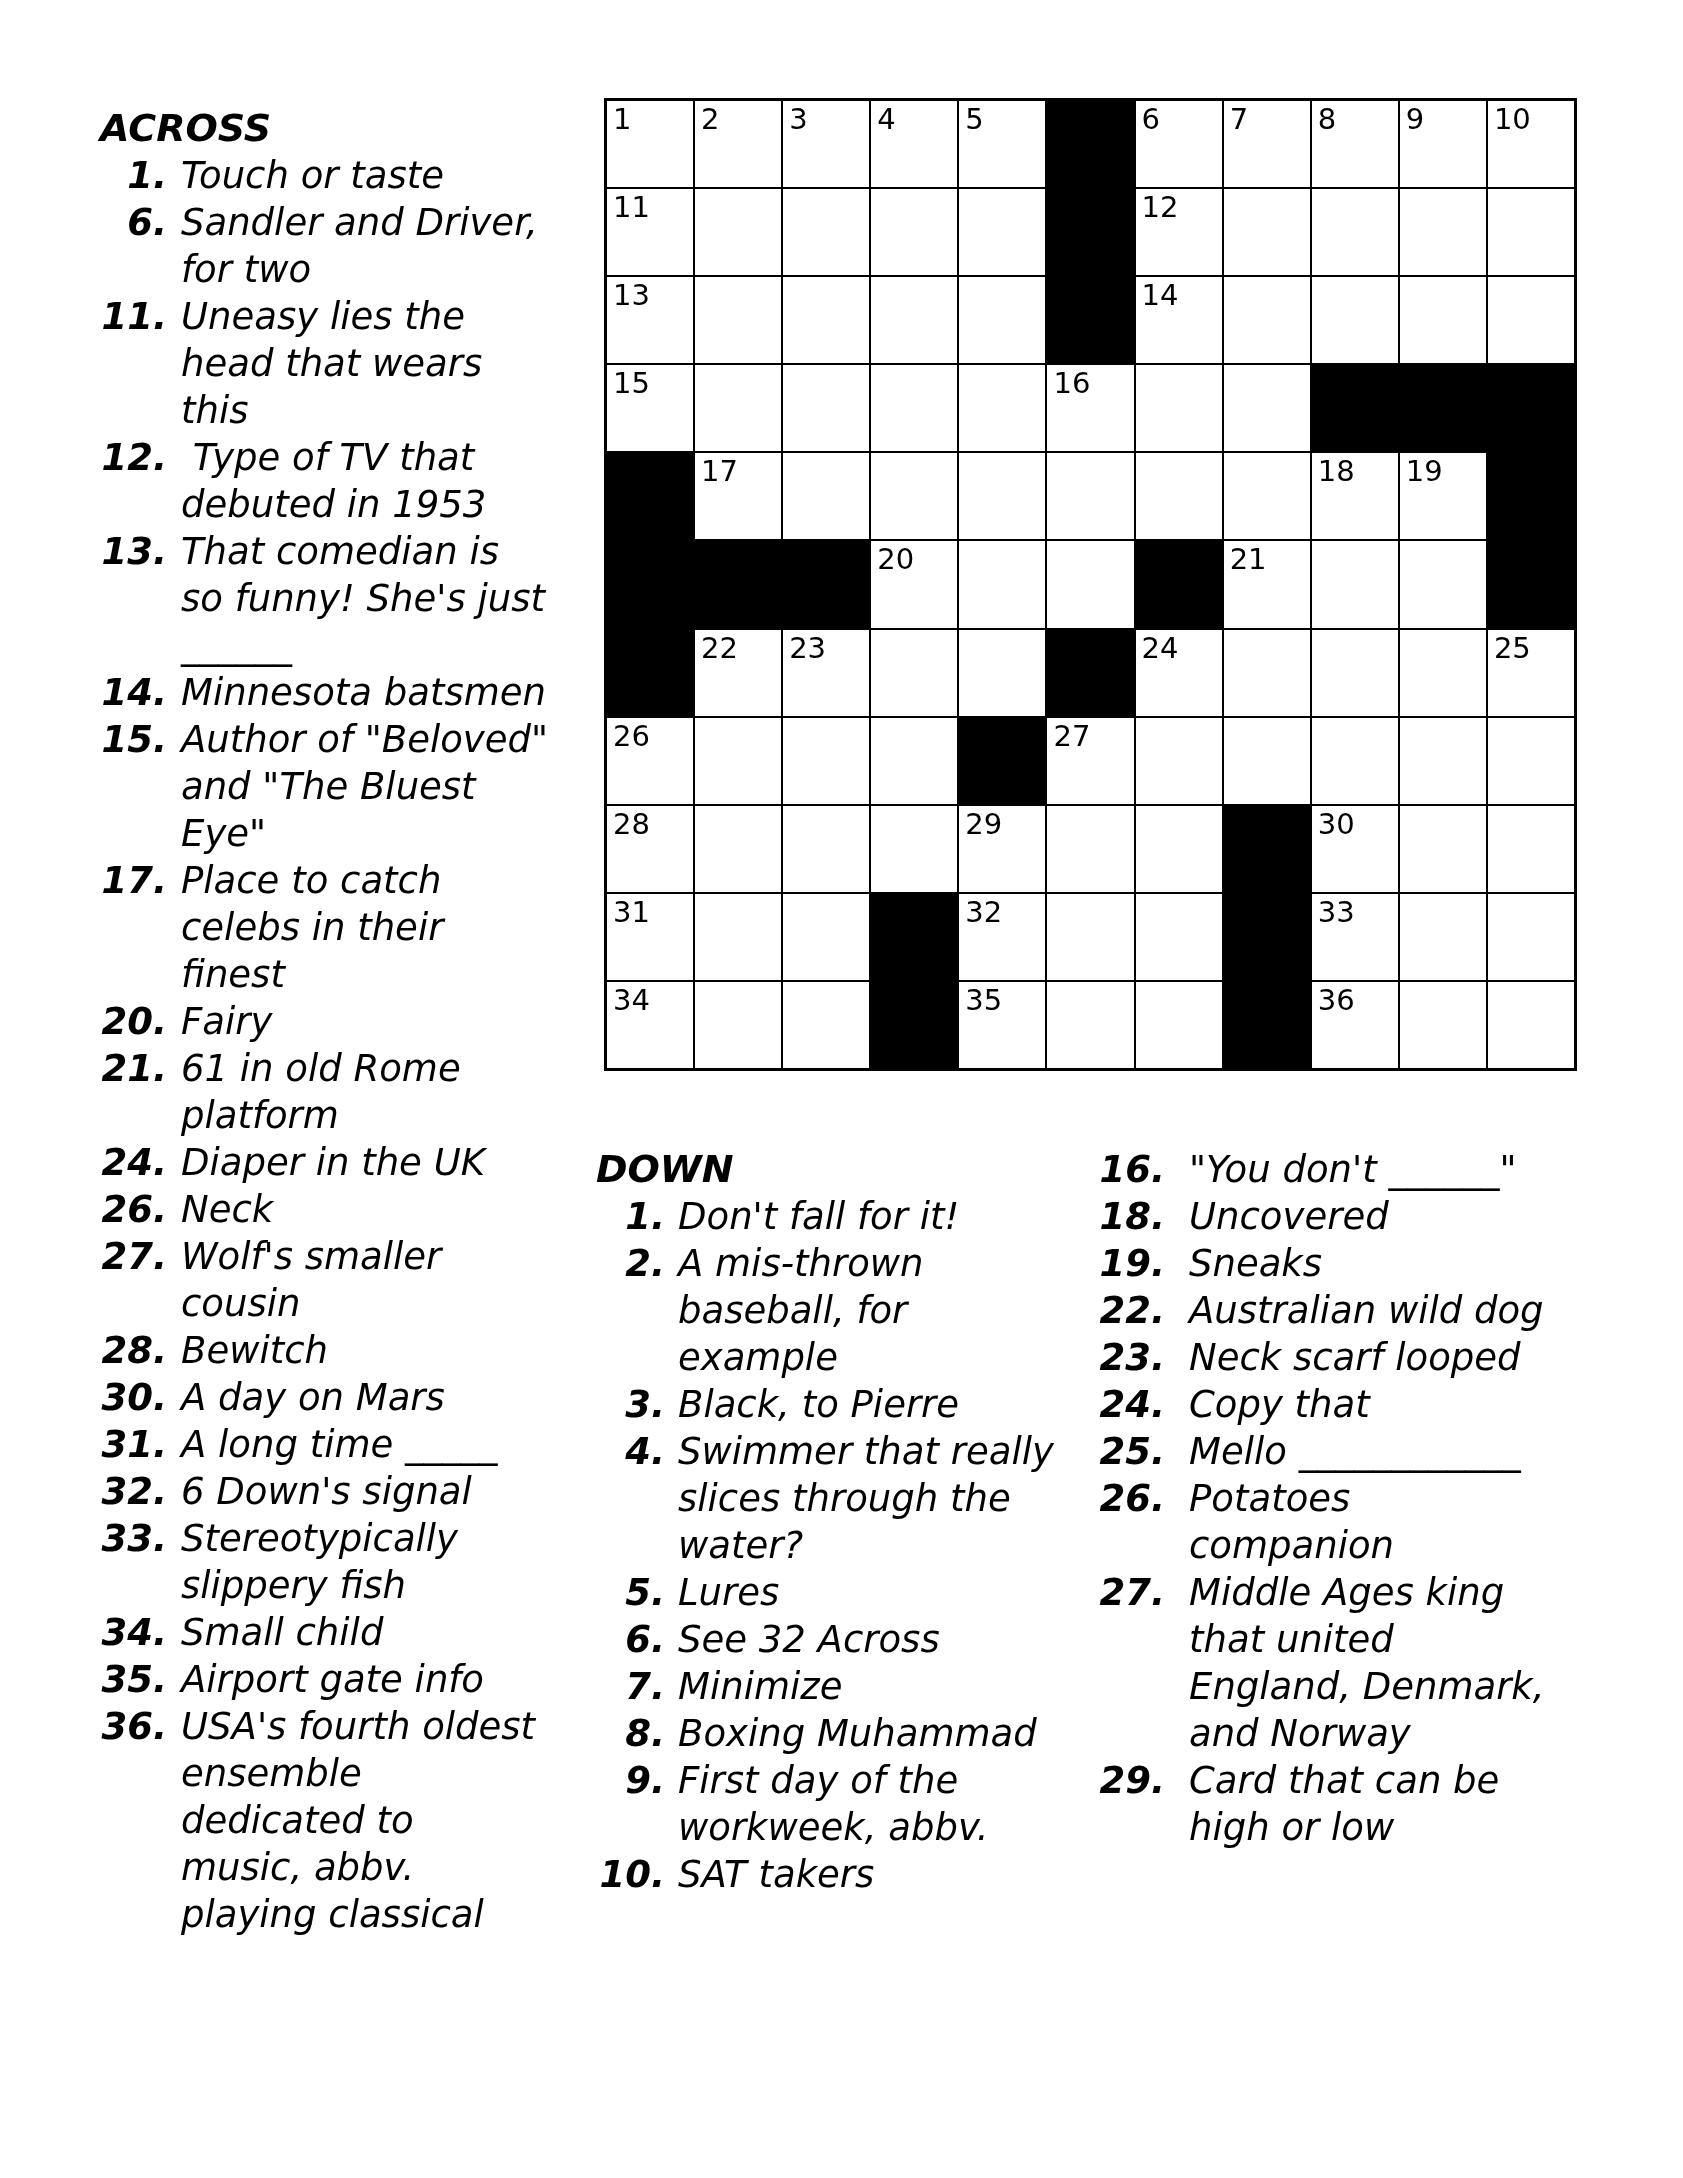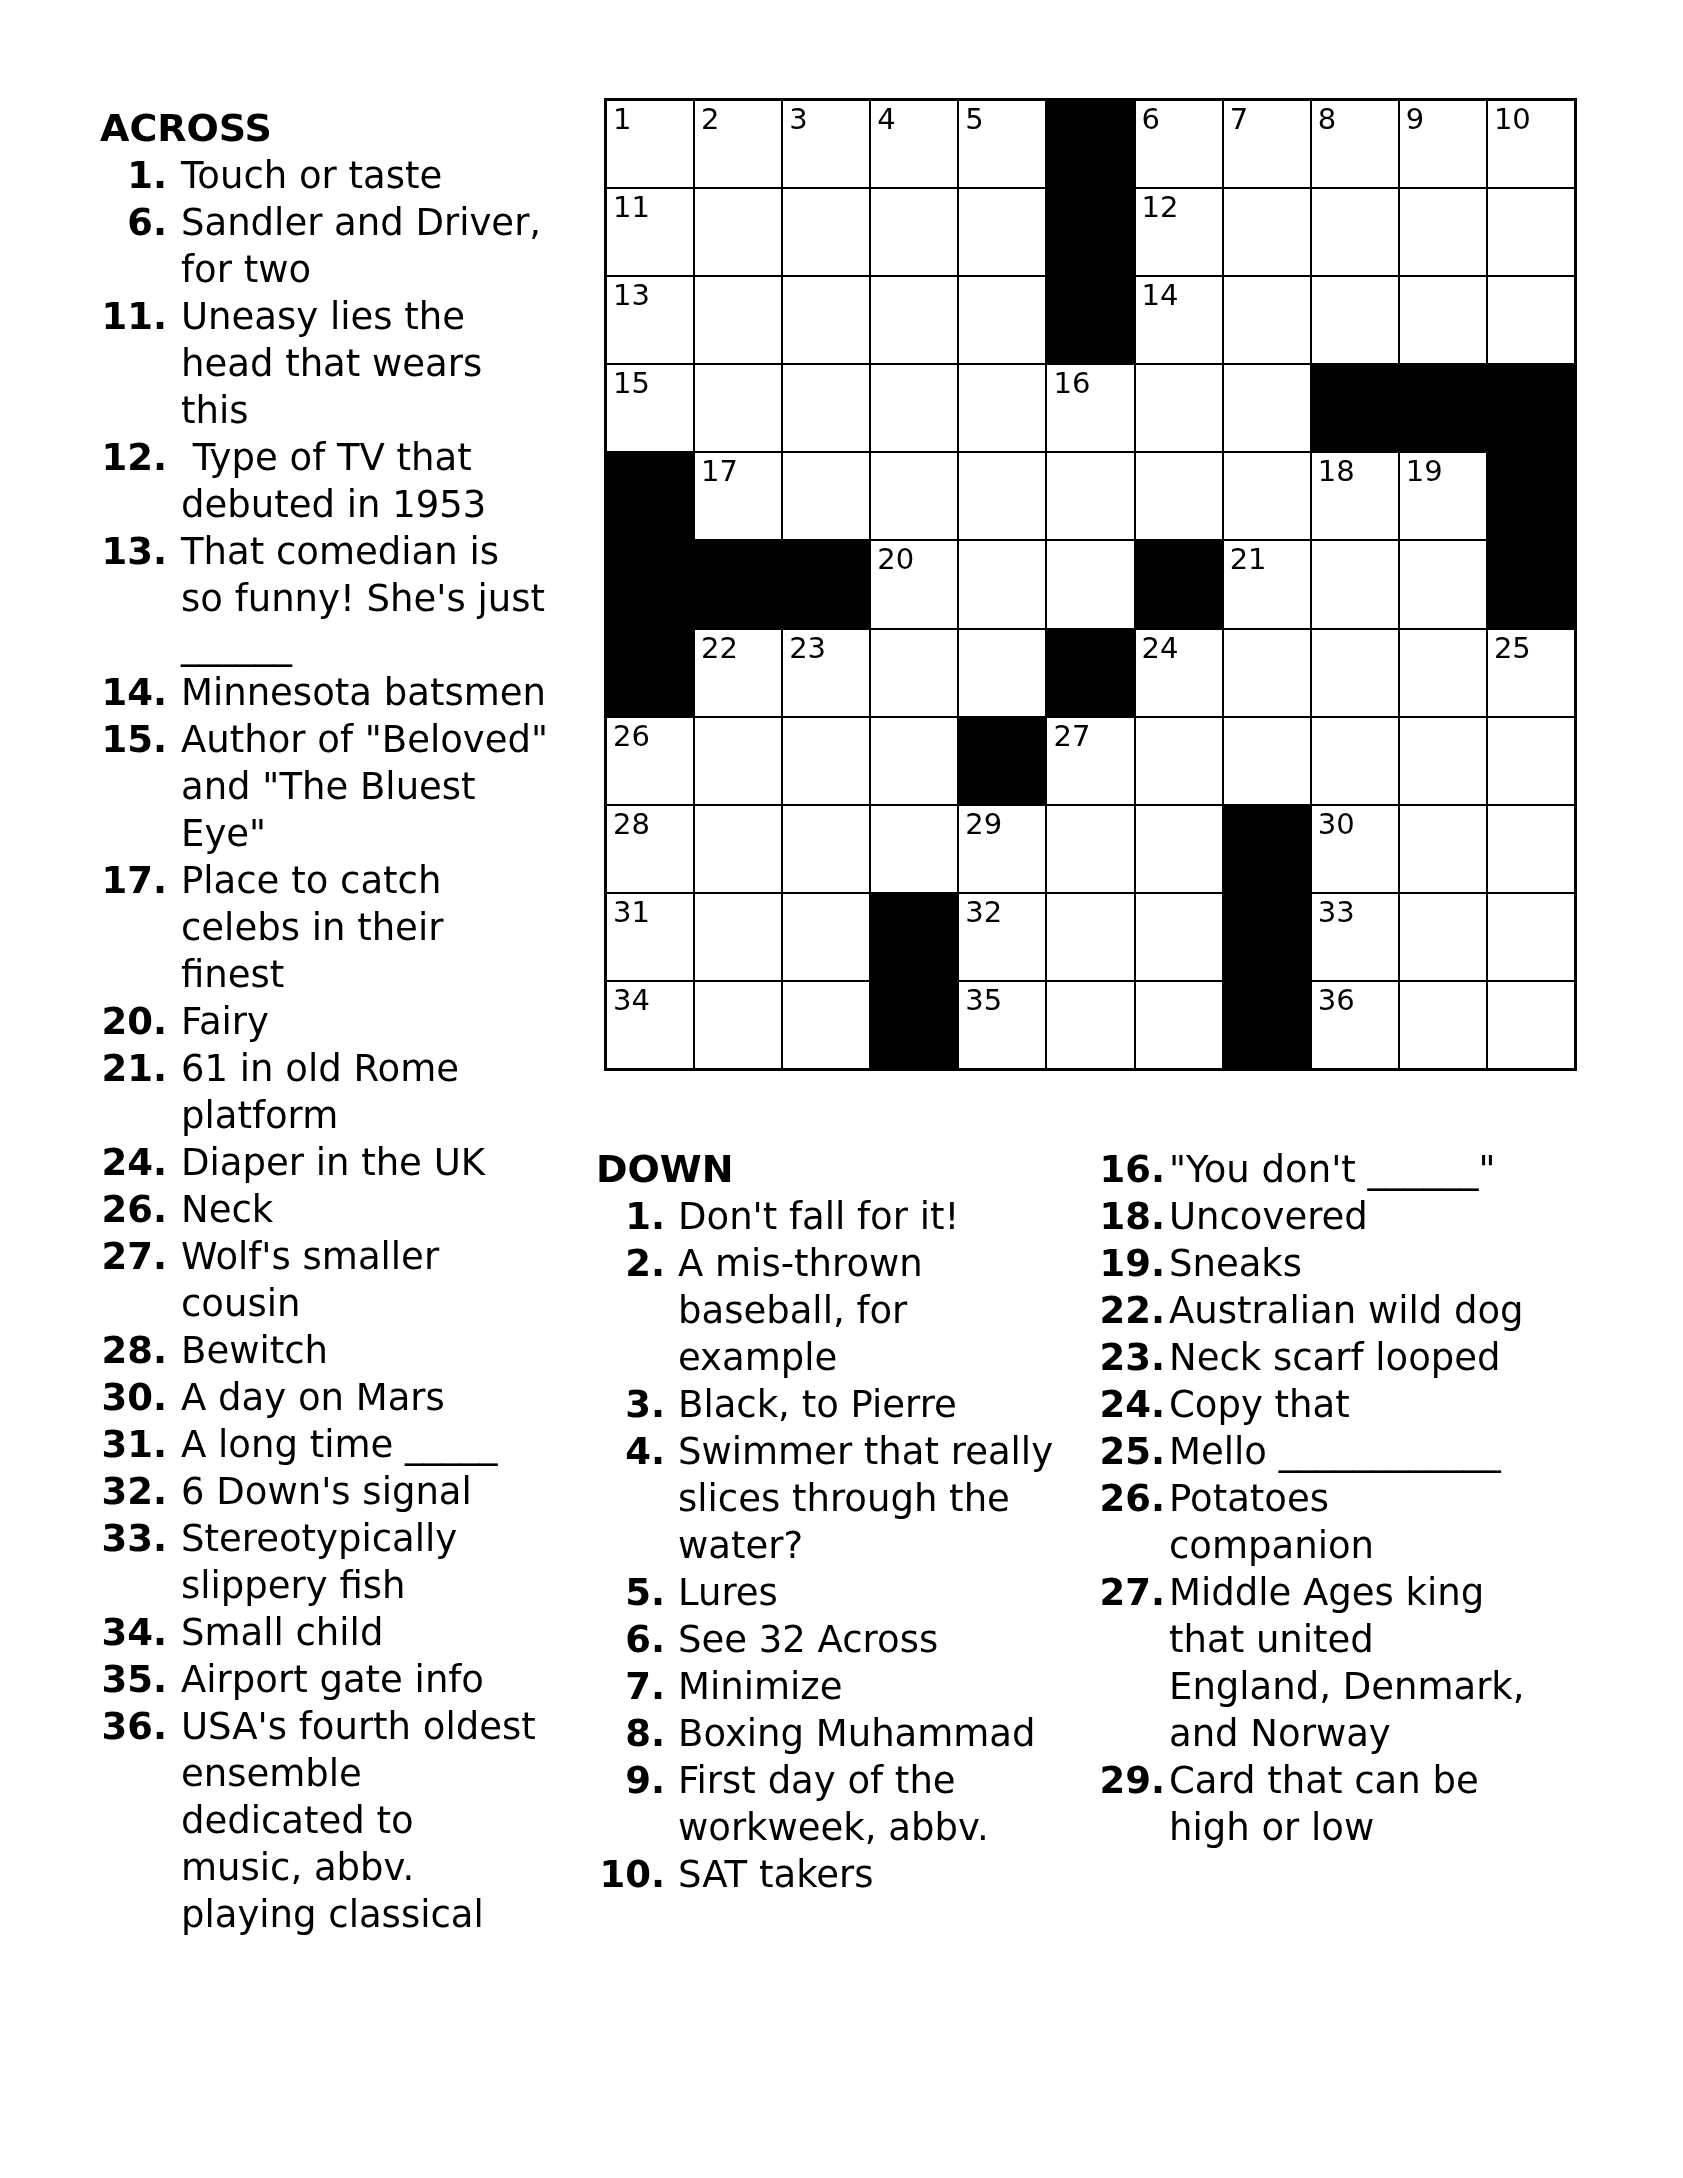--- a/index.html
+++ b/index.html
@@ -2,38 +2,38 @@
 <html><head>
 <meta charset="utf-8">
 <style>
   html,body{margin:0;padding:0;}
   body{
     width:1683px;height:2178px;position:relative;
     background:#ffffff;color:#000000;
     font-family:"DejaVu Sans",sans-serif;
     overflow:hidden;
   }
-  .col{position:absolute;}
+  .col{position:absolute;font-style:italic;}
   .hdr{
     font-weight:bold;font-size:38px;line-height:47px;height:47px;
     white-space:pre;
   }
   .line{
     height:47px;line-height:47px;font-size:37px;white-space:pre;
   }
   .num{
     display:inline-block;text-align:right;font-weight:bold;vertical-align:top;
   }
   .txt{vertical-align:top;}
   #across-col{left:100px;top:105px;width:535px;}
   #across-col .num{width:67px;margin-right:14px;}
   #down-col1{left:596px;top:1146px;width:515px;}
   #down-col1 .num{width:69px;margin-right:13px;}
   #down-col2{left:1098px;top:1146px;width:535px;}
-  #down-col2 .num{width:67px;margin-right:4px;}
+  #down-col2 .num{width:67px;margin-right:24px;}
   #grid{
     position:absolute;left:604px;top:98px;
     width:969px;height:969px;
     border:2px solid #000;
     display:grid;
     grid-template-columns:repeat(11,1fr);
     grid-template-rows:repeat(11,1fr);
   }
   .cell{
     border:1px solid #000;background:#fff;box-sizing:border-box;overflow:hidden;

